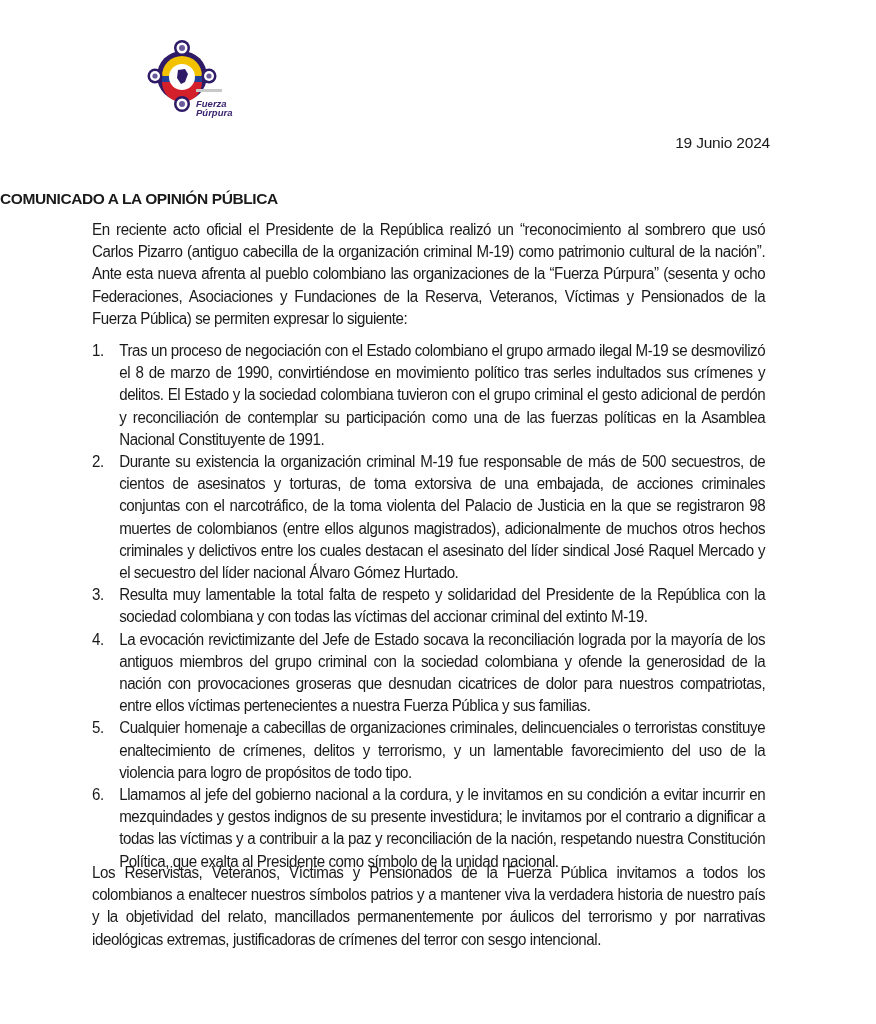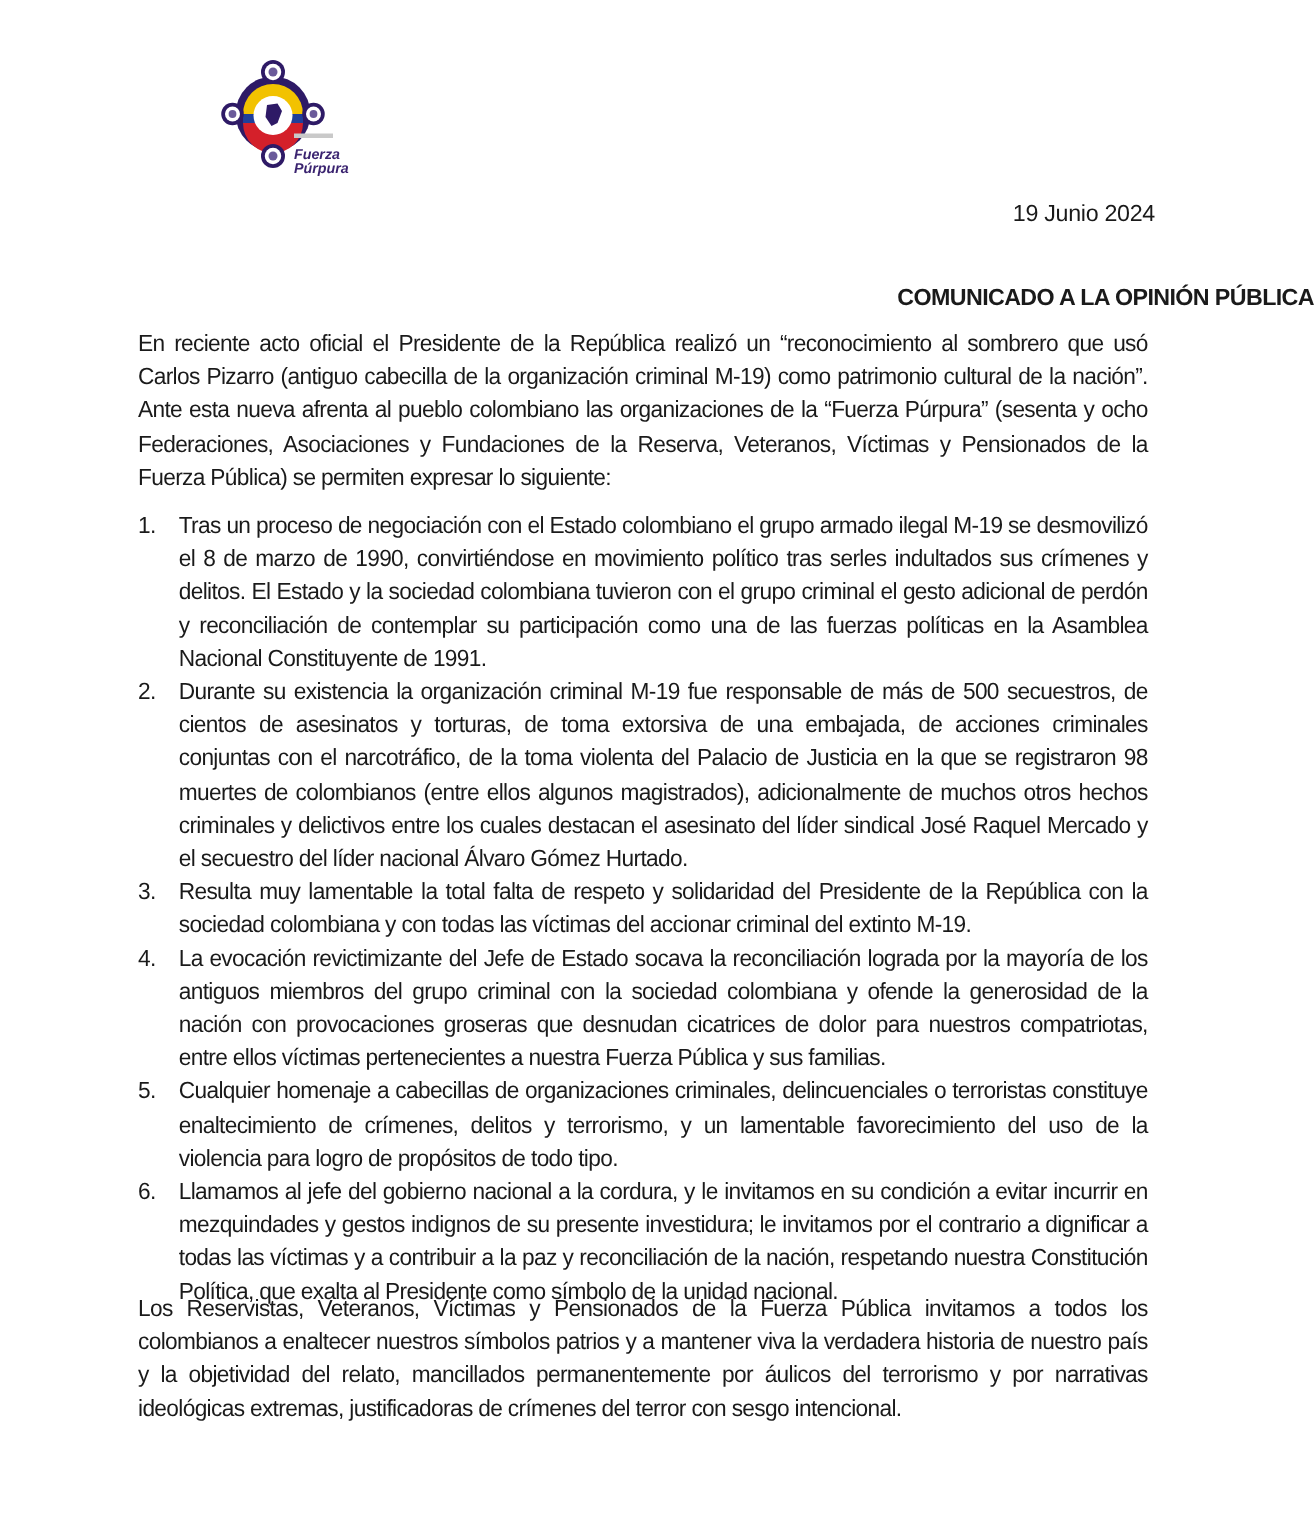--- a/index.html
+++ b/index.html
@@ -3,21 +3,21 @@
   <meta charset="utf-8">
   <style>
     html, body { margin: 0; padding: 0; background: #ffffff; }
     body { width: 876px; height: 1024px; position: relative; overflow: hidden;
            font-family: "Liberation Sans", sans-serif; color: #1a1a1a; }
     .logo { position: absolute; left: 127px; top: 38px; width: 110px; height: 76px; }
     .logo-text { position: absolute; left: 196px; top: 69px; font-size: 9.5px; font-weight: bold;
                  font-style: italic; color: #3b2470; line-height: 9px; margin-top: 30px; }
     .logo-sub { position: absolute; left: 196px; top: 89px; width: 26px; height: 3px; background: #c9c9c9; }
     .date { position: absolute; right: 106px; top: 134px; font-size: 15.5px; letter-spacing: -0.2px; }
-    .title { position: absolute; left: 0; width: 876px; top: 190px; text-align: right;
+    .title { position: absolute; left: 0; width: 876px; top: 190px; text-align: left;
              font-size: 15.5px; font-weight: bold; letter-spacing: -0.4px; }
     .para { position: absolute; left: 92px; width: 694px; font-size: 15.6px; line-height: 22.2px;
             text-align: justify; letter-spacing: -0.45px; transform: scaleX(0.97); transform-origin: left; }
     .intro { top: 219px; }
     .list { position: absolute; left: 92px; width: 694px; top: 340px; margin: 0; padding: 0; list-style: none;
             font-size: 15.6px; line-height: 22.2px; letter-spacing: -0.45px; transform: scaleX(0.97); transform-origin: left; }
     .list li { position: relative; padding-left: 28px; text-align: justify; }
     .list .num { position: absolute; left: 0; top: 0; }
     .closing { top: 862px; }
   </style>

